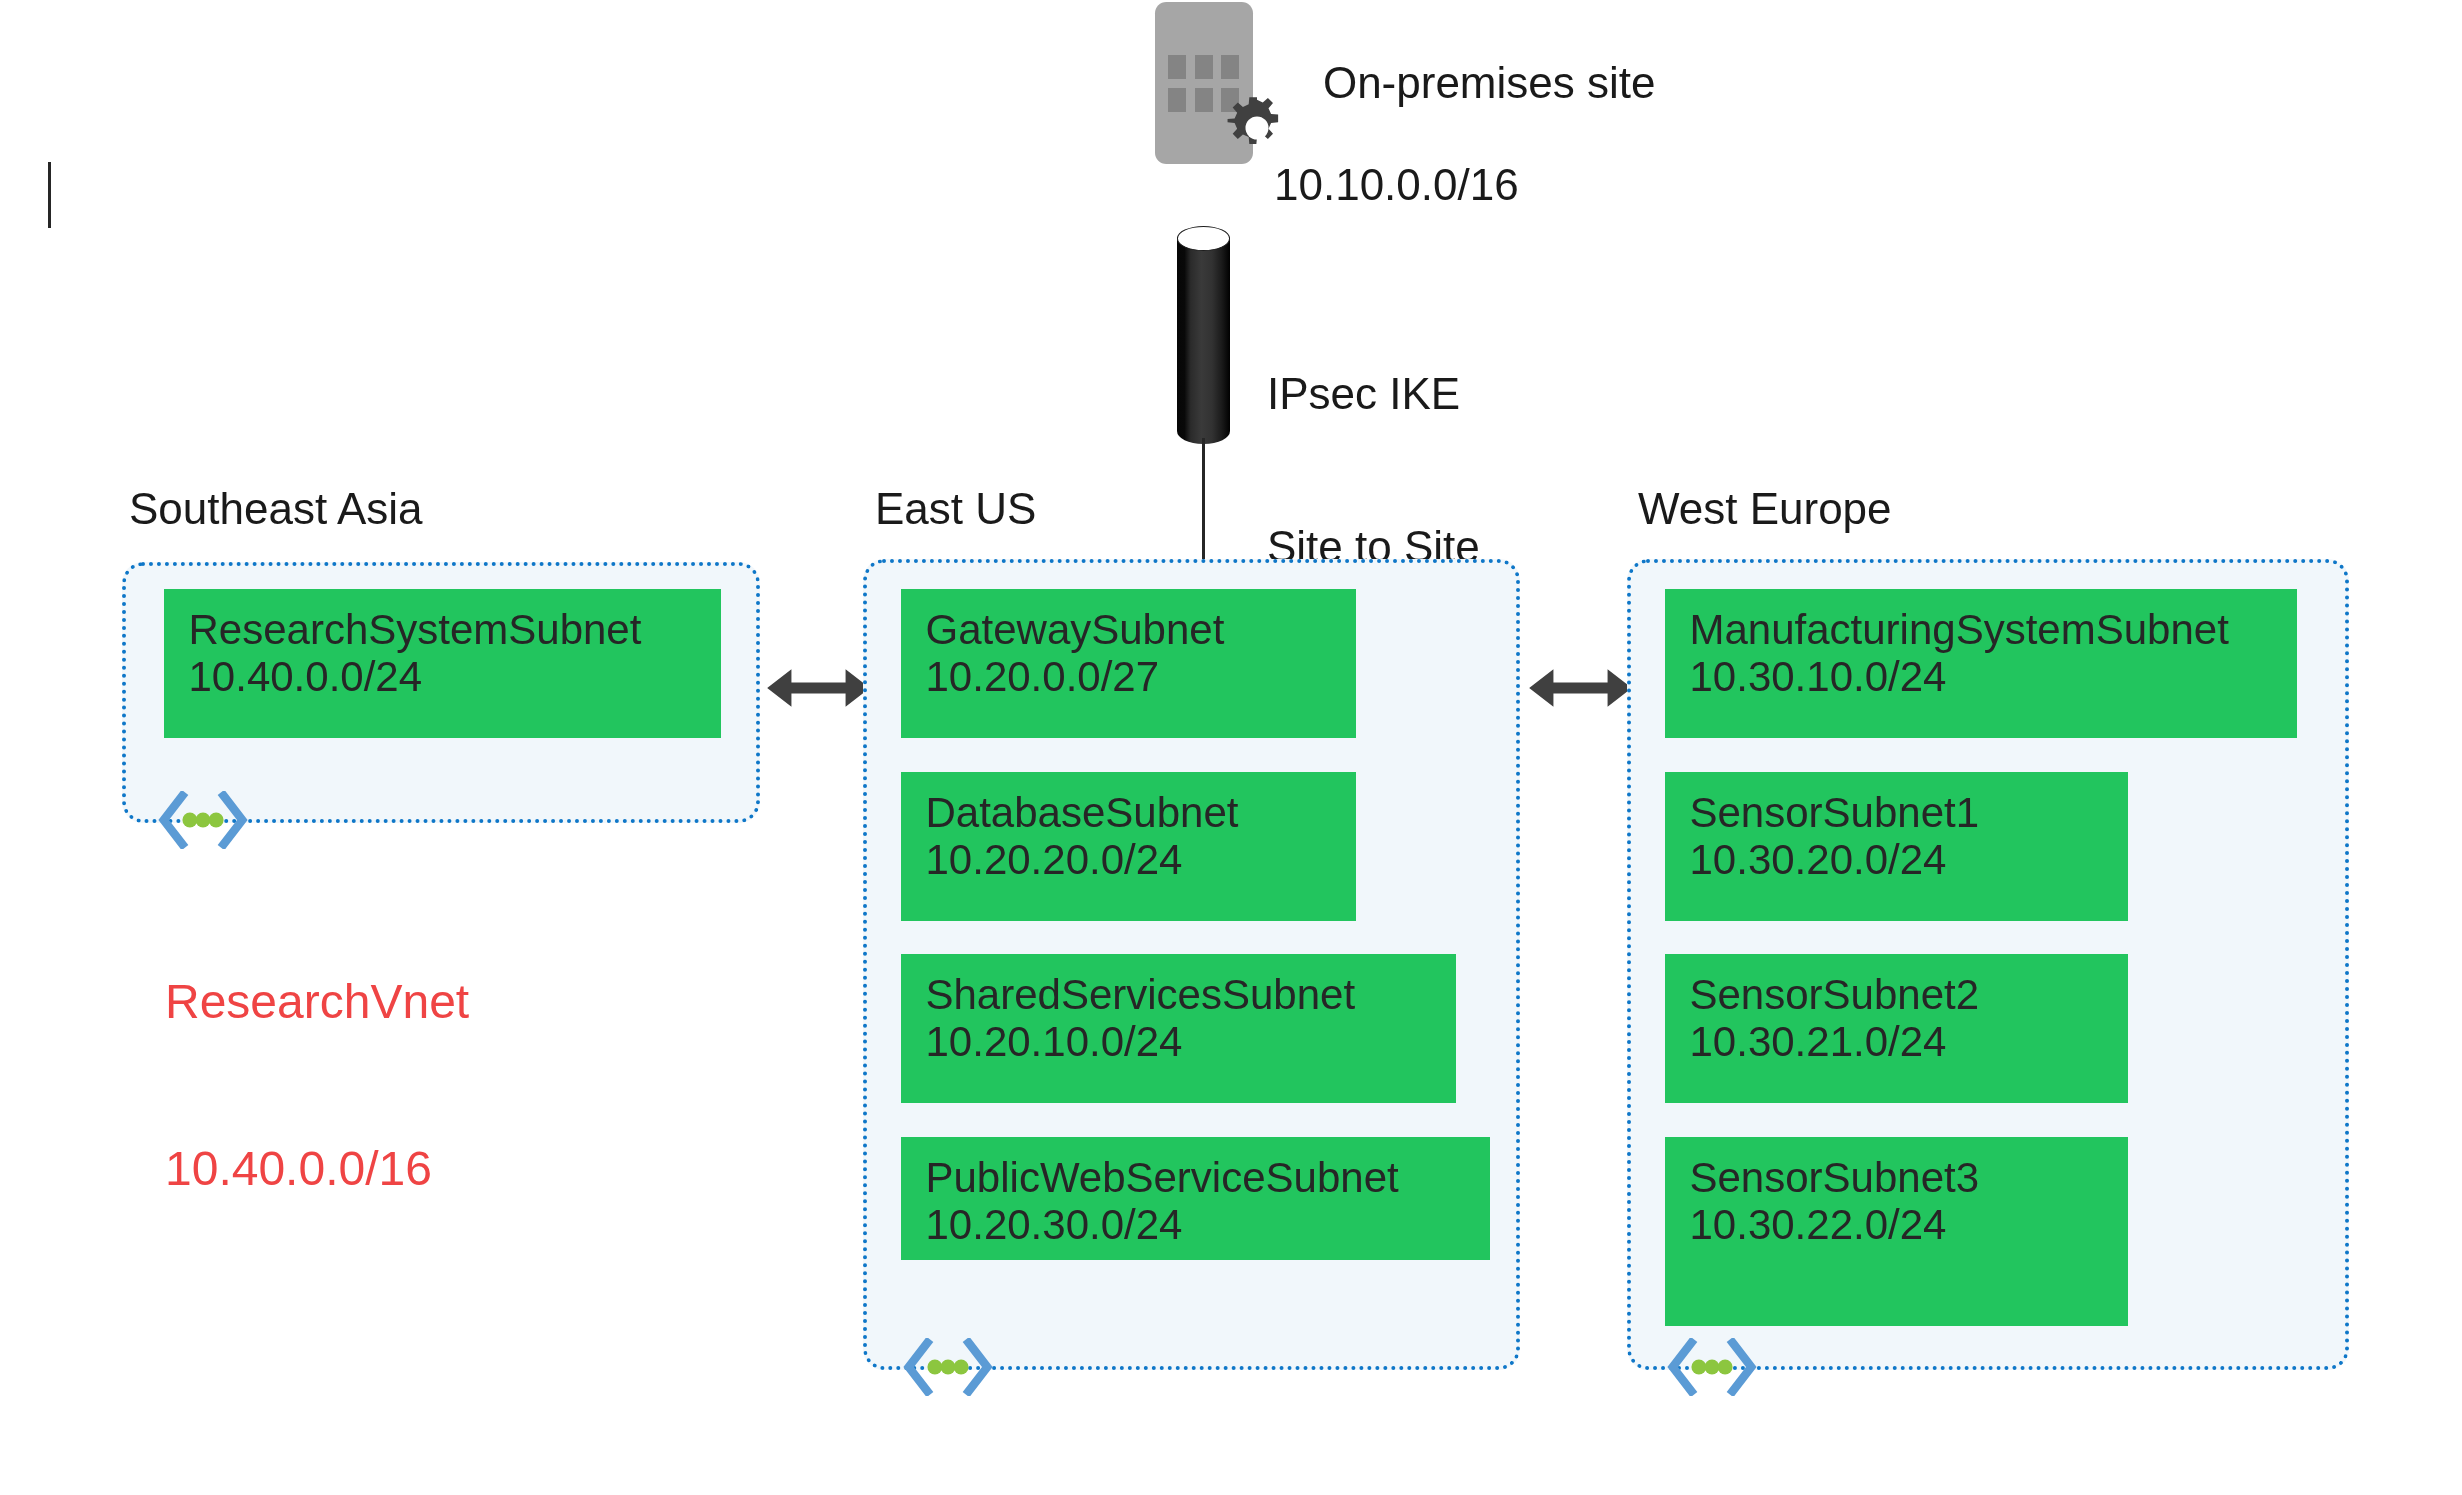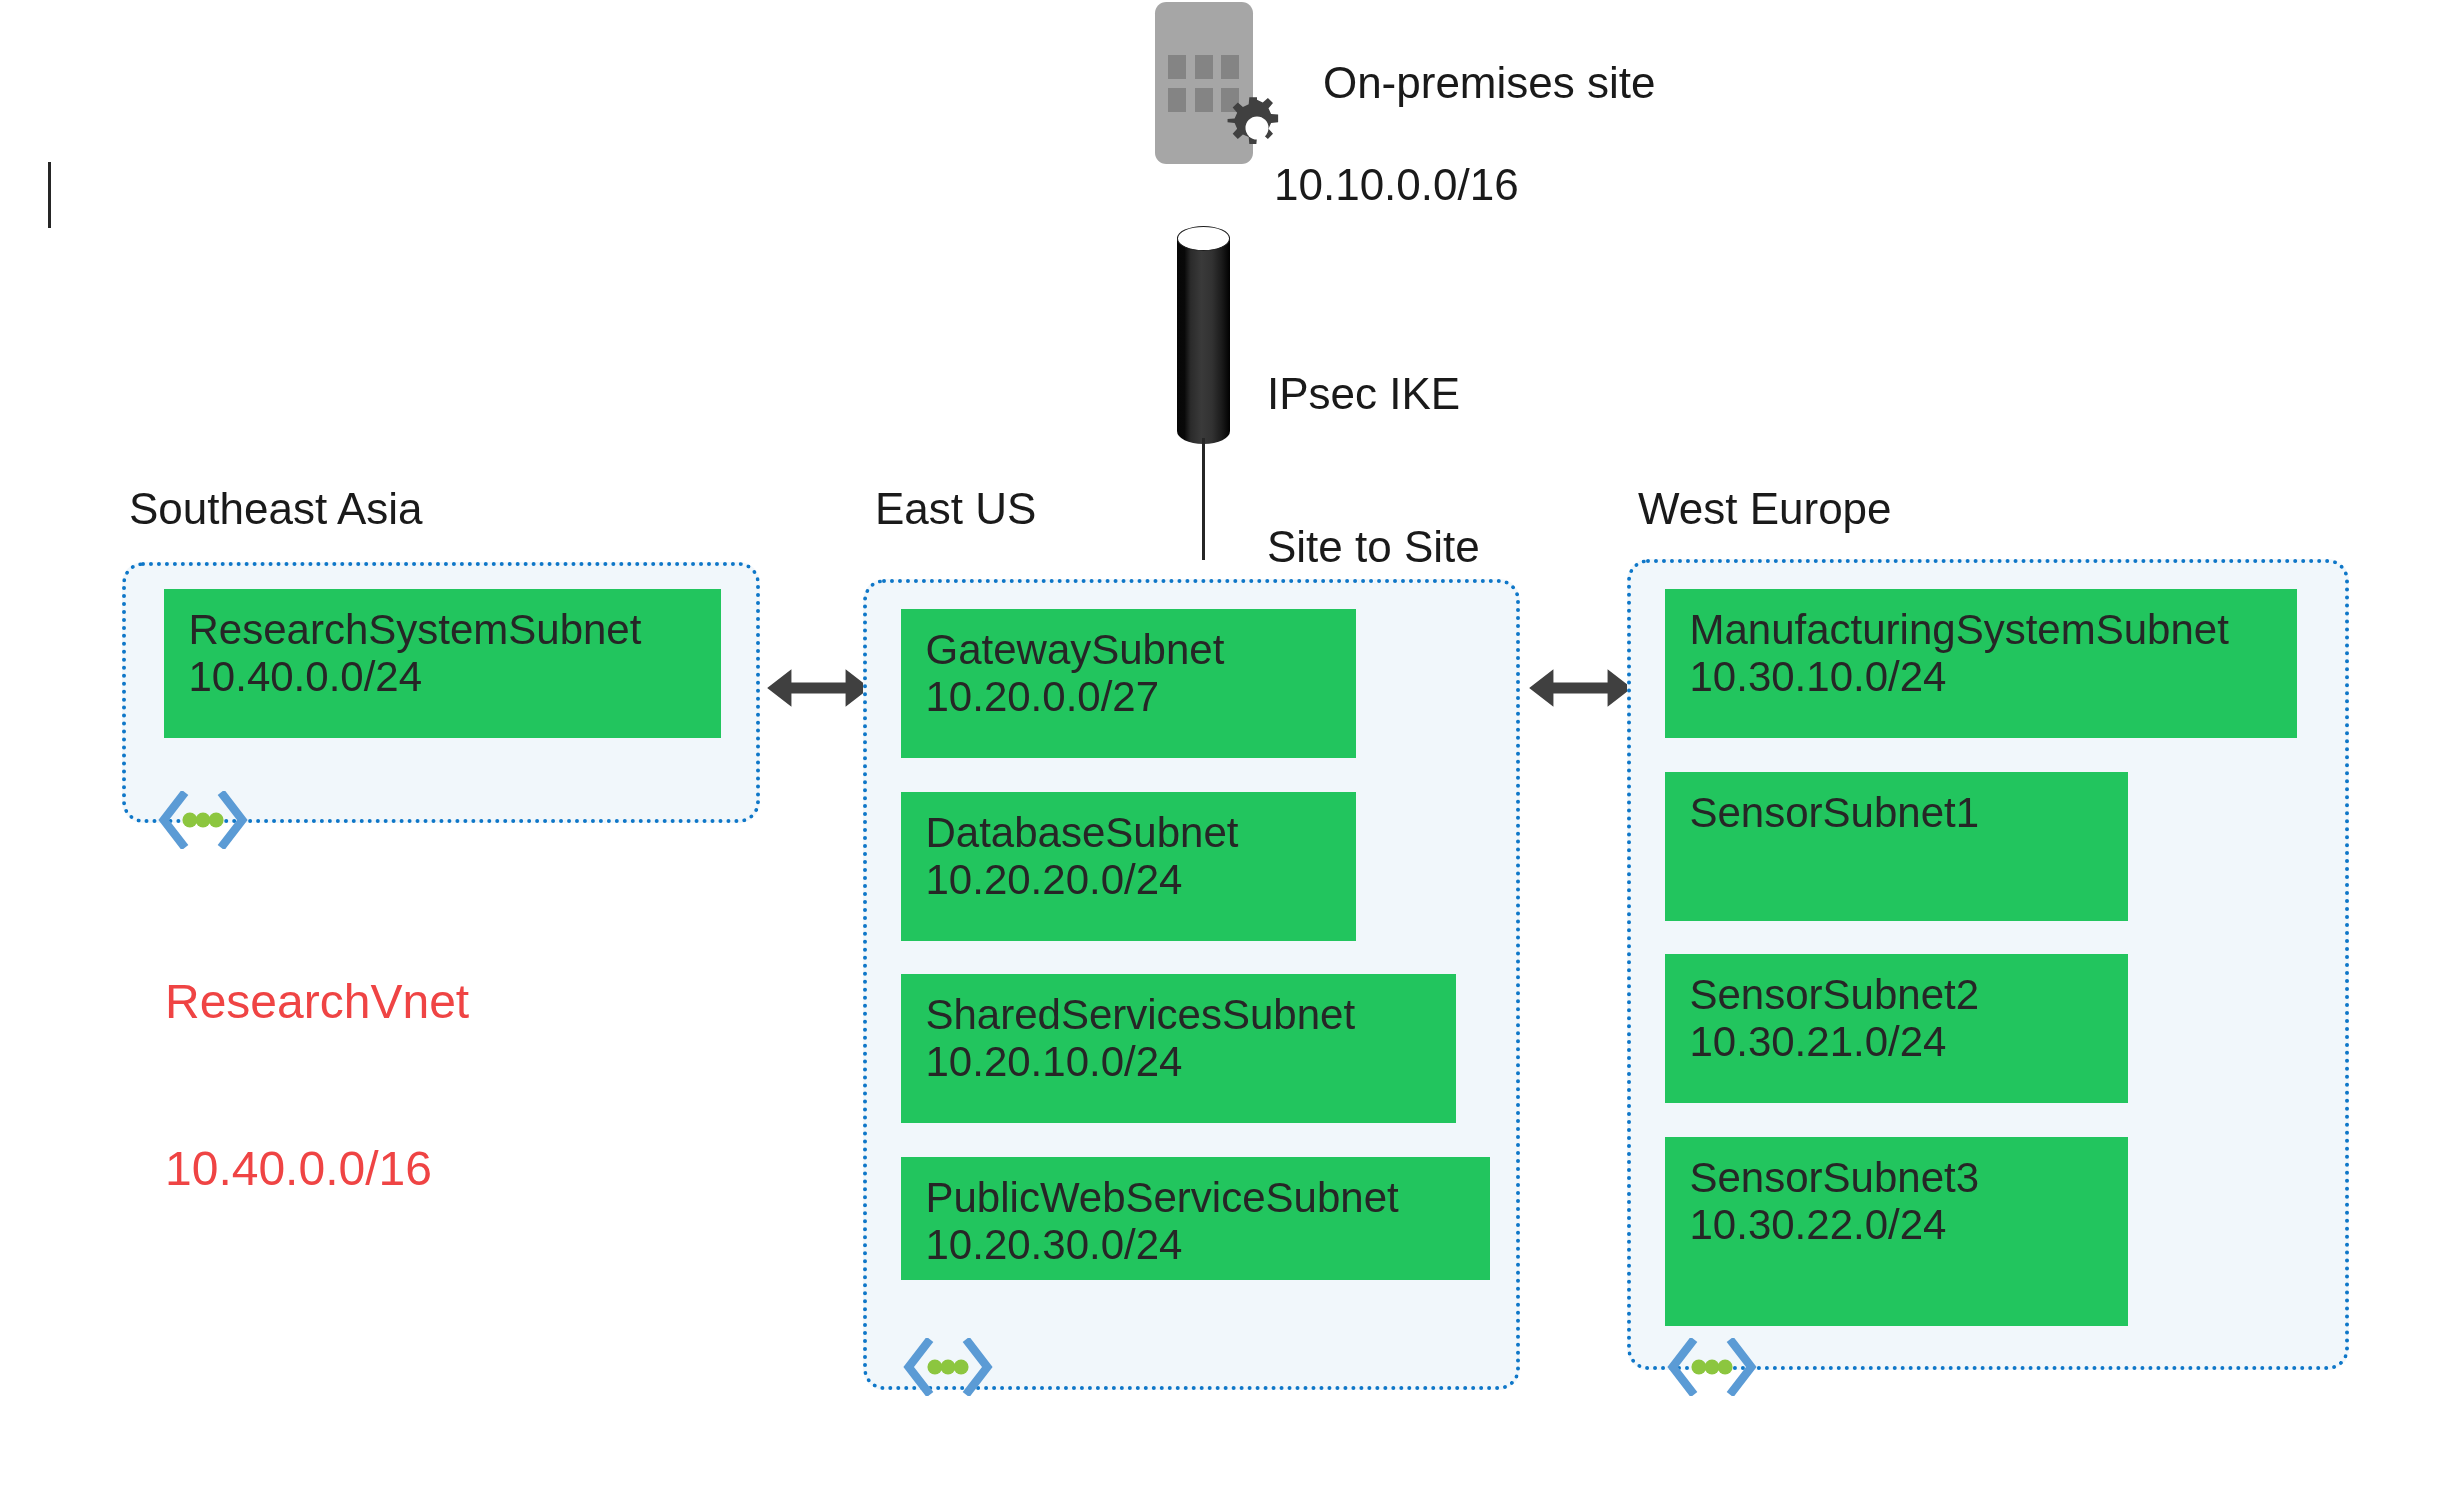--- a/index.html
+++ b/index.html
@@ -235,21 +235,21 @@
     <span>ResearchVnet</span>
     <span>10.40.0.0/16</span>
   </div>
 
   <svg class="peer-arrow" style="left:767px; top:660px;" viewBox="0 0 110 60">
     <path d="M0 30 L26 10 L26 24 L84 24 L84 10 L110 30 L84 50 L84 36 L26 36 L26 50 Z" fill="#404040"></path>
   </svg>
 
   <div class="region-label" style="left:875px; top:484px;">East US</div>
 
-  <div class="vnet" style="left:863px; top:559px; width:657px; height:811px;margin-top:20px;">
+  <div class="vnet" style="left:863px; top:559px; width:657px; height:811px;">
     <div class="subnet" style="left:34px; top:26px; width:455px; height:149px;">
       <span class="name">GatewaySubnet</span>
       <span class="cidr">10.20.0.0/27</span>
     </div>
     <div class="subnet" style="left:34px; top:209px; width:455px; height:149px;">
       <span class="name">DatabaseSubnet</span>
       <span class="cidr">10.20.20.0/24</span>
     </div>
     <div class="subnet" style="left:34px; top:391px; width:555px; height:149px;">
       <span class="name">SharedServicesSubnet</span>
@@ -280,20 +280,21 @@
 
   <div class="region-label" style="left:1638px; top:484px;">West Europe</div>
 
   <div class="vnet" style="left:1627px; top:559px; width:722px; height:811px;">
     <div class="subnet" style="left:34px; top:26px; width:632px; height:149px;">
       <span class="name">ManufacturingSystemSubnet</span>
       <span class="cidr">10.30.10.0/24</span>
     </div>
     <div class="subnet" style="left:34px; top:209px; width:463px; height:149px;">
       <span class="name">SensorSubnet1</span>
+      <span class="cidr">10.30.20.0/24</span>
     </div>
     <div class="subnet" style="left:34px; top:391px; width:463px; height:149px;">
       <span class="name">SensorSubnet2</span>
       <span class="cidr">10.30.21.0/24</span>
     </div>
     <div class="subnet" style="left:34px; top:574px; width:463px; height:189px;">
       <span class="name">SensorSubnet3</span>
       <span class="cidr">10.30.22.0/24</span>
     </div>
   </div>

